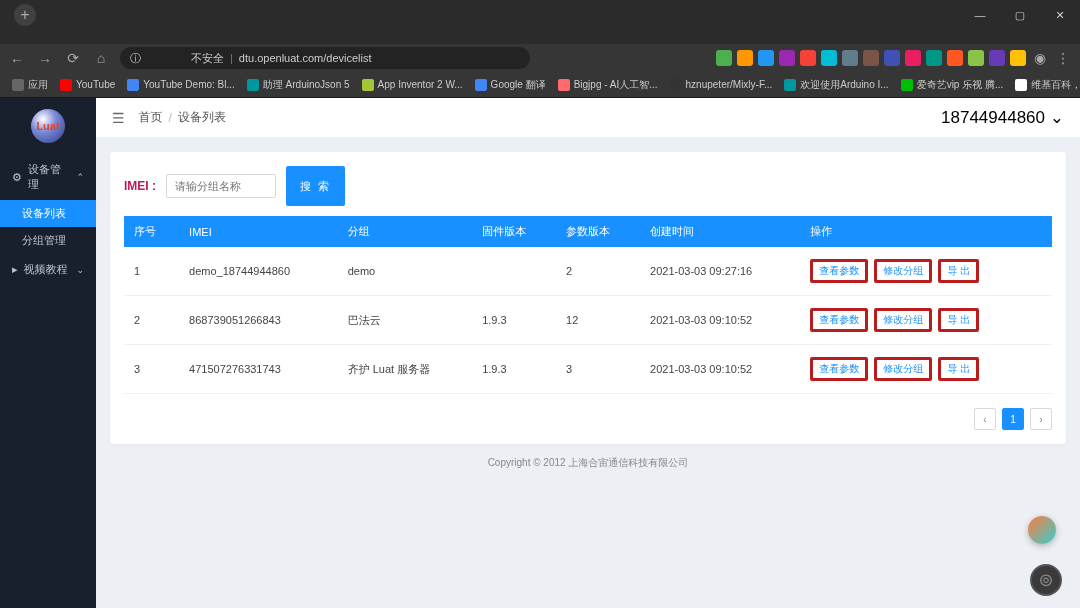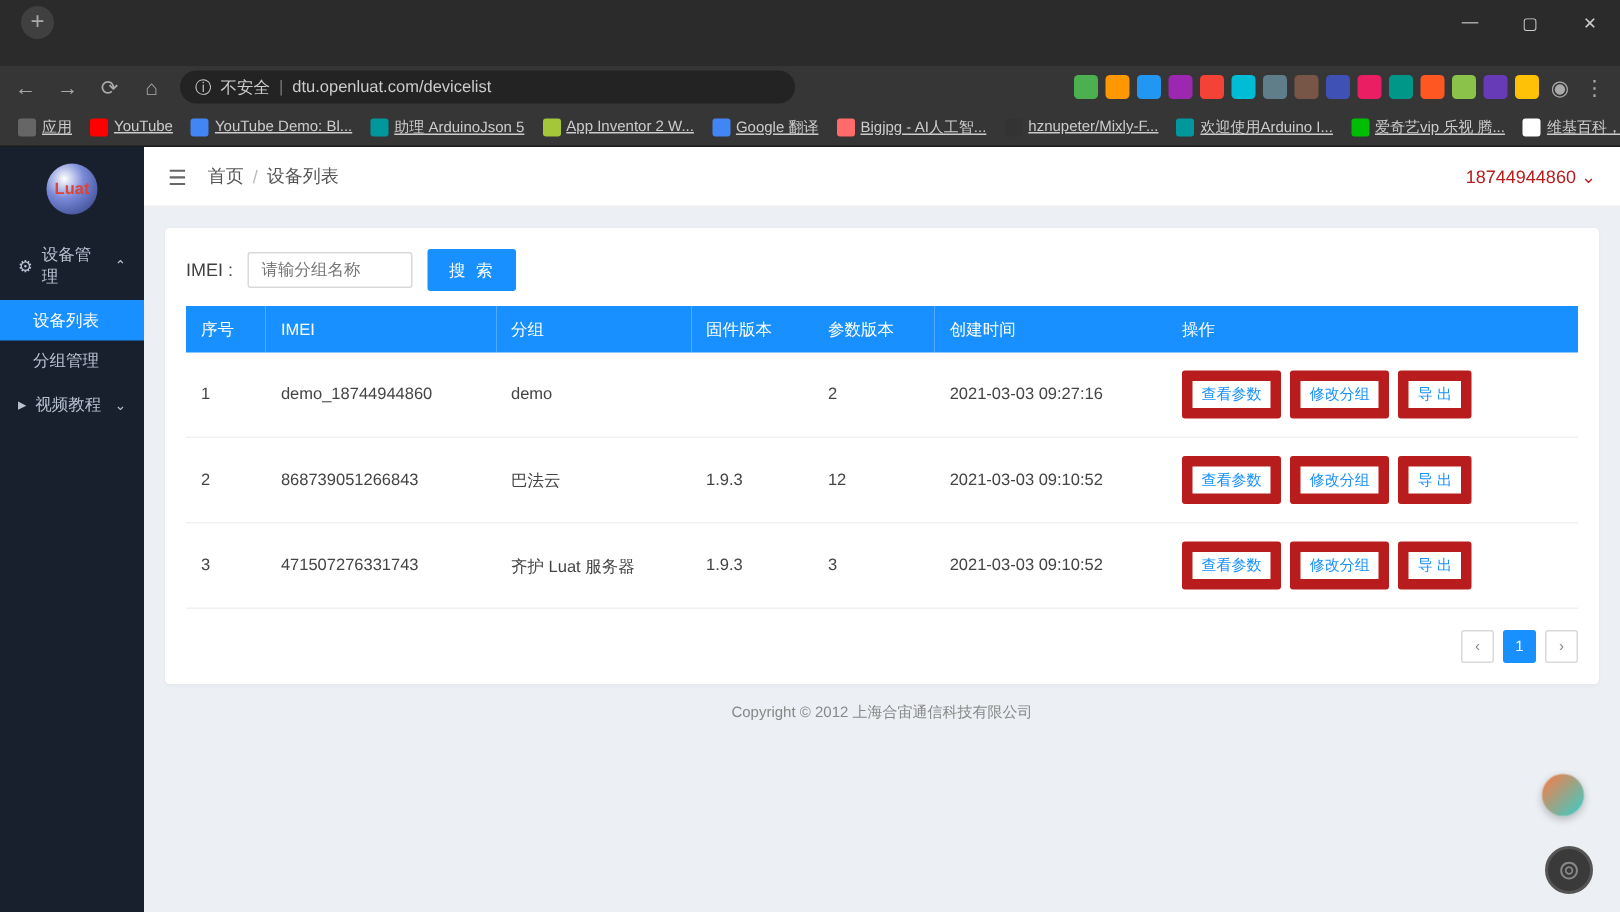--- a/index.html
+++ b/index.html
@@ -11,55 +11,55 @@
     .tab { background: #3a3a3a; height: 26px; display: flex; align-items: center; padding: 0 10px; border-radius: 6px 6px 0 0; font-size: 11px; color: #ddd; gap: 6px; }
     .tab-icon { width: 12px; height: 12px; background: #5b6fc7; border-radius: 2px; }
     .tab-close { color: #888; font-size: 14px; margin-left: 12px; cursor: pointer; }
     .new-tab { color: #aaa; font-size: 16px; margin-left: 8px; width: 22px; height: 22px; display: flex; align-items: center; justify-content: center; border-radius: 50%; background: #404040; }
     .window-controls { margin-left: auto; display: flex; gap: 0; }
     .win-btn { width: 40px; height: 30px; display: flex; align-items: center; justify-content: center; color: #ccc; font-size: 11px; }
     
     .addr-row { height: 28px; display: flex; align-items: center; padding: 0 8px; gap: 10px; background: #363636; }
     .nav-btn { color: #aaa; font-size: 14px; width: 18px; text-align: center; }
     .addr-bar { flex: 0 0 410px; background: #232323; height: 22px; border-radius: 11px; display: flex; align-items: center; padding: 0 10px; gap: 6px; font-size: 11px; color: #ccc; }
-    .lock-warn { color: #ccc; font-size: 11px; }
+    .lock-warn { color: #ccc; font-size: 11px; margin-left: 44px; }
     .ext-icons { margin-left: auto; display: flex; gap: 5px; align-items: center; }
     .ext-ic { width: 16px; height: 16px; border-radius: 3px; }
     
     .bookmark-row { height: 26px; background: #363636; display: flex; align-items: center; padding: 0 8px; gap: 4px; font-size: 10px; color: #ccc; border-bottom: 1px solid #1a1a1a; overflow: hidden; }
-    .bm-item { display: flex; align-items: center; gap: 4px; padding: 0 4px; white-space: nowrap; text-decoration: underline; }
+    .bm-item { display: flex; align-items: center; gap: 4px; padding: 0 4px; white-space: nowrap; }
     .bm-ic { width: 12px; height: 12px; border-radius: 2px; flex-shrink: 0; }
     
     
     .app { display: flex; height: 538px; }
     .sidebar { width: 96px; background: #18202d; color: #b8c2d1; font-size: 11px; }
     .logo-box { height: 56px; display: flex; align-items: center; justify-content: center; }
     .logo { width: 34px; height: 34px; border-radius: 50%; background: radial-gradient(circle at 35% 30%, #fff 0%, #7a89d8 40%, #2c3a80 100%); display: flex; align-items: center; justify-content: center; font-size: 11px; font-weight: bold; color: #d43; }
     .nav-group-hdr { padding: 8px 12px; display: flex; align-items: center; gap: 6px; cursor: pointer; }
     .nav-group-hdr .chev { margin-left: auto; font-size: 9px; }
     .nav-sub { padding: 6px 12px 6px 22px; cursor: pointer; }
     .nav-sub.active { background: #1890ff; color: #fff; }
     
     .main { flex: 1; background: #eceff3; display: flex; flex-direction: column; }
     .topbar { height: 40px; background: #fff; display: flex; align-items: center; padding: 0 16px; font-size: 12px; color: #555; border-bottom: 1px solid #eee; }
     .hamb { font-size: 14px; margin-right: 14px; color: #666; }
     .crumb-sep { margin: 0 6px; color: #bbb; }
-    .phone { margin-left: auto; color: #b91c1c; font-size: 12px; }
+    .phone { margin-left: auto; color: #000000; font-size: 17px; }
     
     .content-wrap { padding: 14px; flex: 1; overflow: auto; }
     .card { background: #fff; border-radius: 3px; padding: 14px; box-shadow: 0 1px 3px rgba(0,0,0,.04); }
     .search-row { display: flex; align-items: center; gap: 10px; margin-bottom: 10px; font-size: 12px; }
-    .search-lbl { color: #404040; font-weight: 400; }
+    .search-lbl { color: #be185d; font-weight: 700; }
     .search-inp { border: 1px solid #d9d9d9; height: 24px; width: 110px; padding: 0 8px; font-size: 11px; border-radius: 2px; }
-    .btn-primary { background: #1890ff; color: #fff; border: none; height: 28px; padding: 0 14px; font-size: 11px; border-radius: 2px; cursor: pointer; letter-spacing: 2px; }
+    .btn-primary { background: #1890ff; color: #fff; border: none; height: 40px; padding: 0 14px; font-size: 11px; border-radius: 2px; cursor: pointer; letter-spacing: 2px; }
     
     .tbl { width: 100%; border-collapse: collapse; font-size: 11px; }
     .tbl thead th { background: #1890ff; color: #fff; text-align: left; padding: 8px 10px; font-weight: 500; }
     .tbl tbody td { padding: 12px 10px; border-bottom: 1px solid #f0f0f0; color: #444; }
-    .row-btn { border: 7px solid #b91c1c; color: #1890ff; background: #fff; font-size: 10px; padding: 2px 6px; border-radius: 2px; cursor: pointer; margin-right: 3px; }
+    .row-btn { border: 3px solid #b91c1c; color: #1890ff; background: #fff; font-size: 10px; padding: 2px 6px; border-radius: 2px; cursor: pointer; margin-right: 3px; }
     
     .pager { display: flex; justify-content: flex-end; gap: 6px; margin-top: 14px; }
     .pg-btn { width: 22px; height: 22px; border: 1px solid #d9d9d9; display: flex; align-items: center; justify-content: center; font-size: 10px; color: #888; border-radius: 2px; cursor: pointer; }
     .pg-btn.active { background: #1890ff; border-color: #1890ff; color: #fff; }
     
     .footer { text-align: center; font-size: 10px; color: #888; padding: 12px 0 36px; }
     
     .watermark { position: fixed; right: 18px; bottom: 12px; display: flex; align-items: center; gap: 10px; color: #888; font-size: 22px; font-weight: 500; }
     .wm-ic { width: 32px; height: 32px; border-radius: 50%; background: #3a3a3a; display: flex; align-items: center; justify-content: center; font-size: 18px; border: 2px solid #555; }
     .fab { position: fixed; right: 24px; bottom: 64px; width: 28px; height: 28px; border-radius: 50%; background: linear-gradient(135deg,#ff7a45,#36cfc9); box-shadow: 0 2px 6px rgba(0,0,0,.25); }

